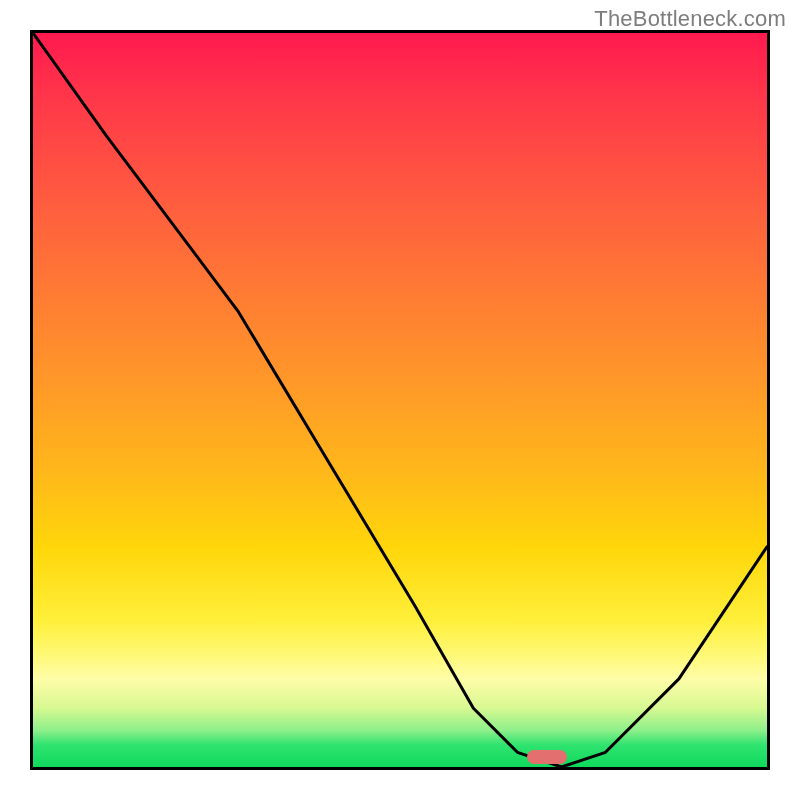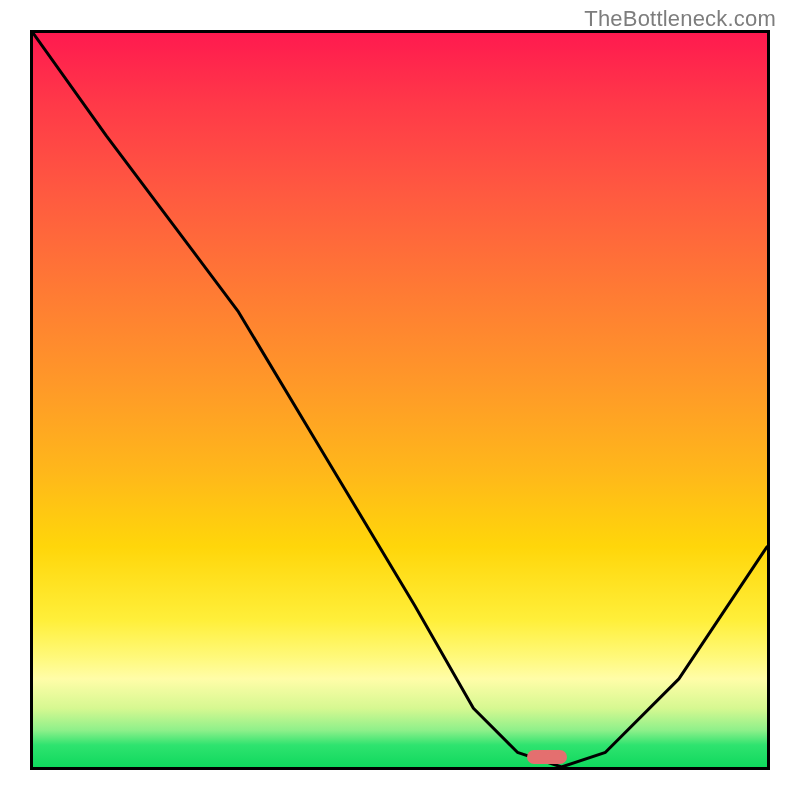--- a/index.html
+++ b/index.html
@@ -11,21 +11,21 @@
     font-family: Arial, sans-serif;
   }
   .stage {
     position: relative;
     width: 800px;
     height: 800px;
   }
   .watermark {
     position: absolute;
     top: 6px;
-    right: 24px;
+    right: 14px;
     font-size: 22px;
     color: #7d7d7d;
     letter-spacing: 0.2px;
     user-select: none;
   }
   .plot-area {
     position: absolute;
     left: 30px;
     top: 30px;
     width: 740px;

